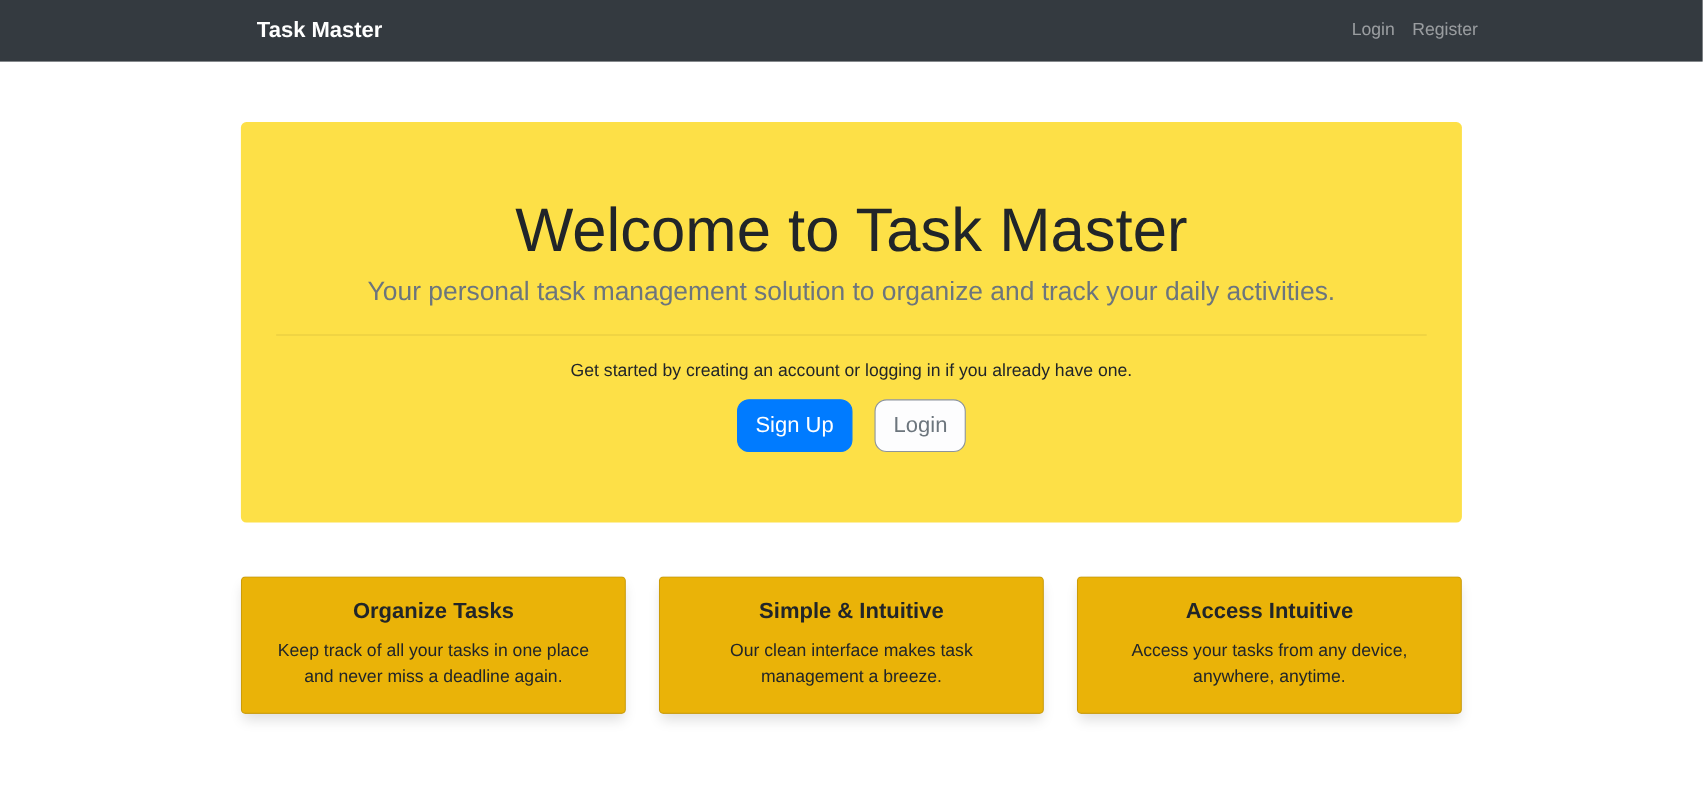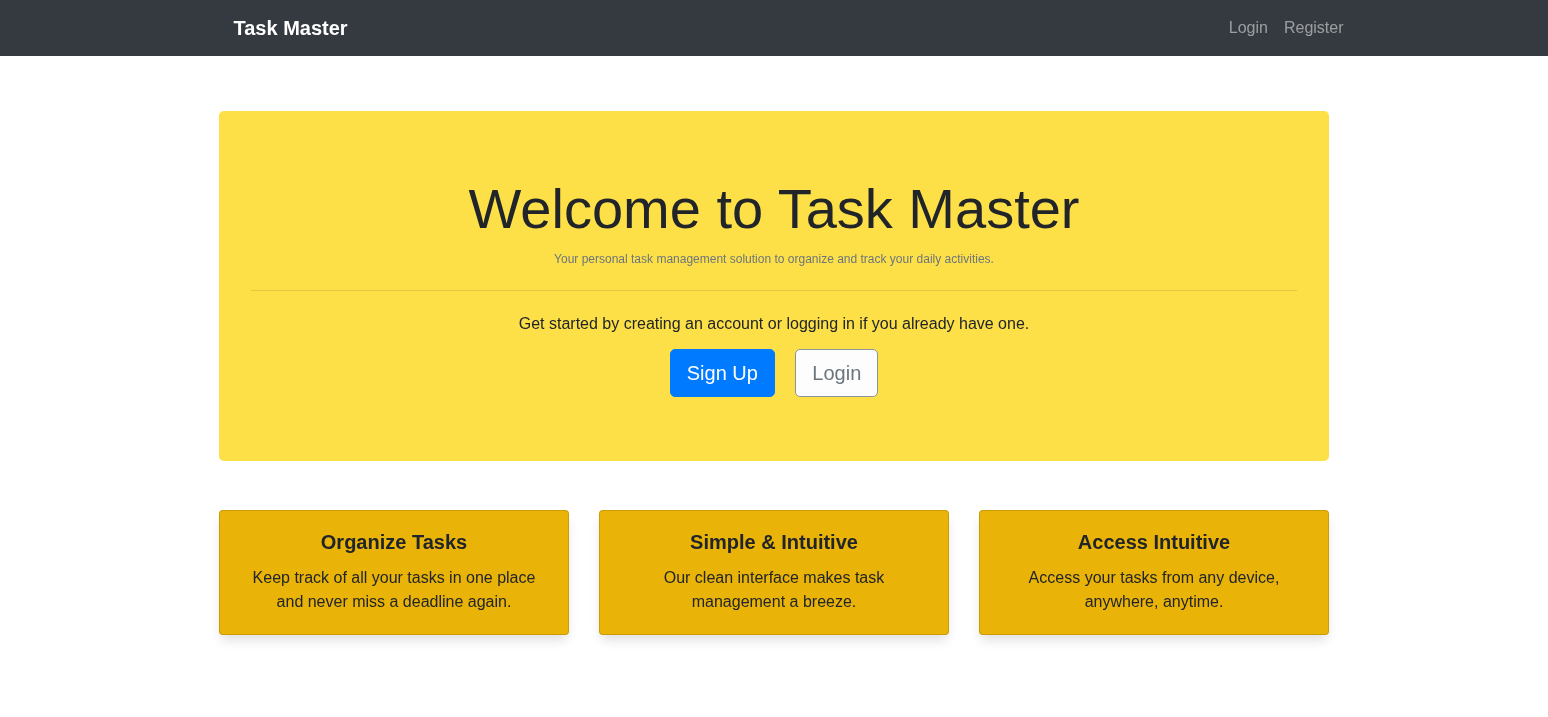--- a/index.html
+++ b/index.html
@@ -52,41 +52,41 @@
   }
   .jumbotron h1 {
     font-size: 56px;
     font-weight: 300;
     line-height: 1.2;
     color: #212529;
     letter-spacing: 0;
   }
   .jumbotron .lead {
     margin-top: 10px;
-    font-size: 12px;
+    font-size: 24px;
     font-weight: 300;
     color: #6c757d;
     margin-bottom: 7px;
   }
   .jumbotron hr {
     border: none;
     border-top: 1px solid rgba(0,0,0,0.1);
     margin: 24px 0;
   }
   .jumbotron .cta-text {
     font-size: 16px;
     margin-bottom: 16px;
     color: #212529;
   }
   .btn {
     display: inline-block;
     font-size: 20px;
     line-height: 1.5;
     padding: 8px 16px;
-    border-radius: 5px;
+    border-radius: 11px;
     border: 1px solid transparent;
     cursor: pointer;
     font-family: inherit;
   }
   .btn-primary {
     background: #007bff;
     border-color: #007bff;
     color: #ffffff;
     margin-right: 8px;
   }

